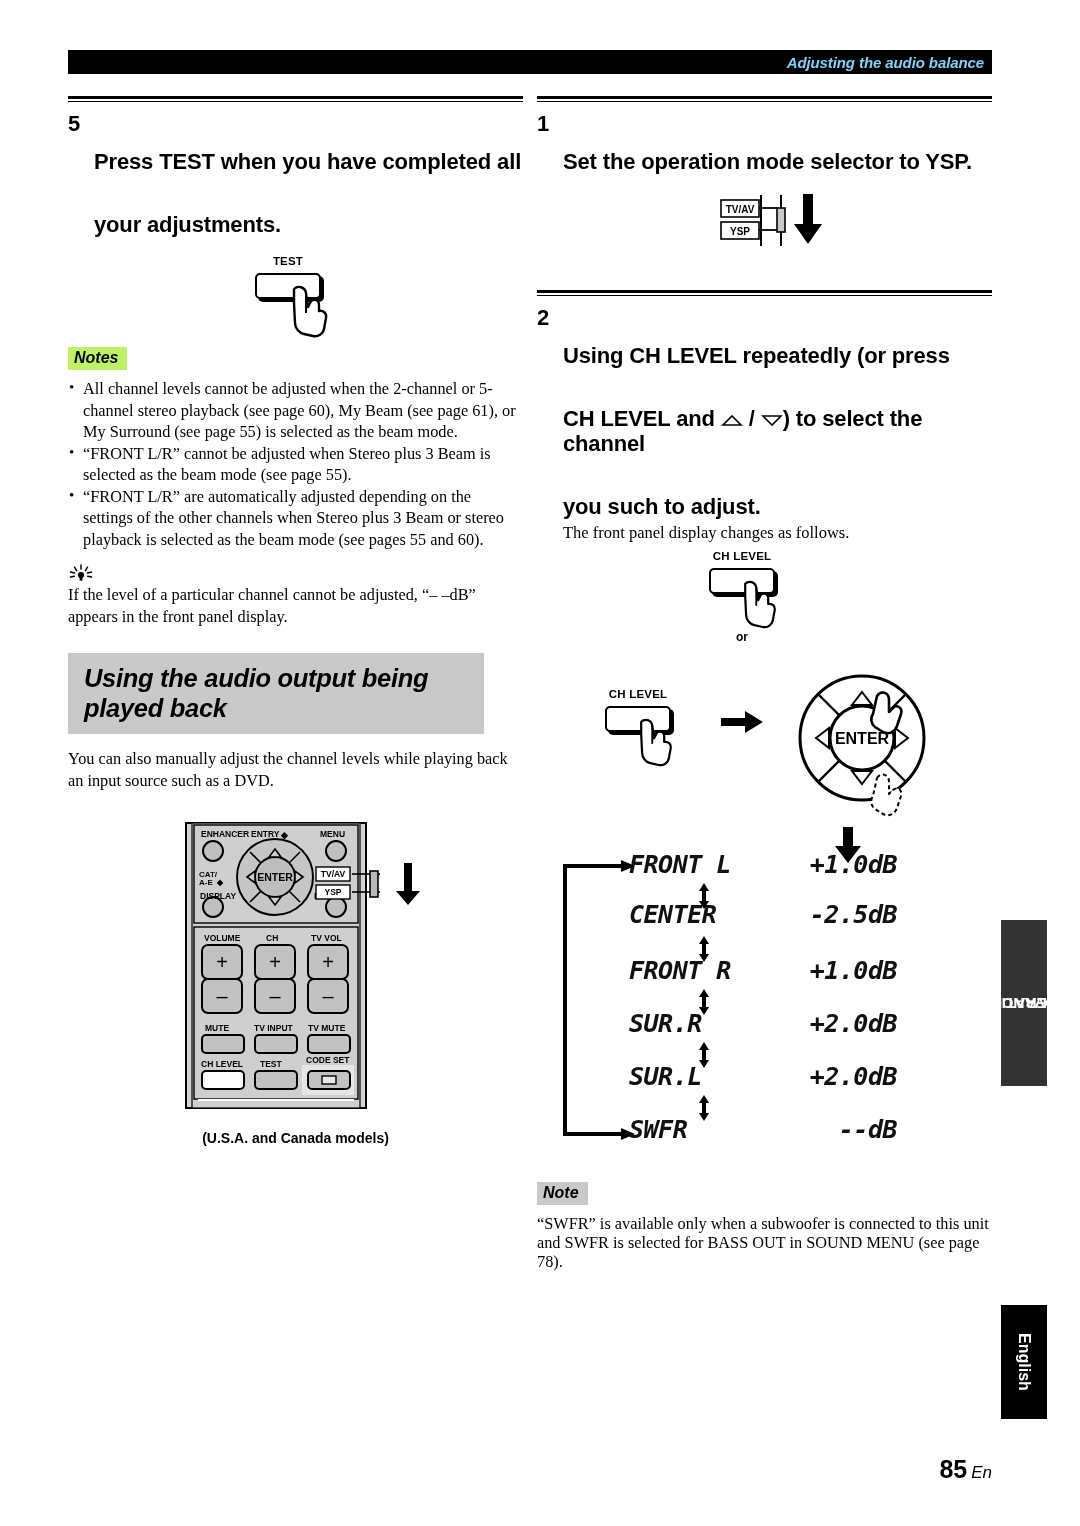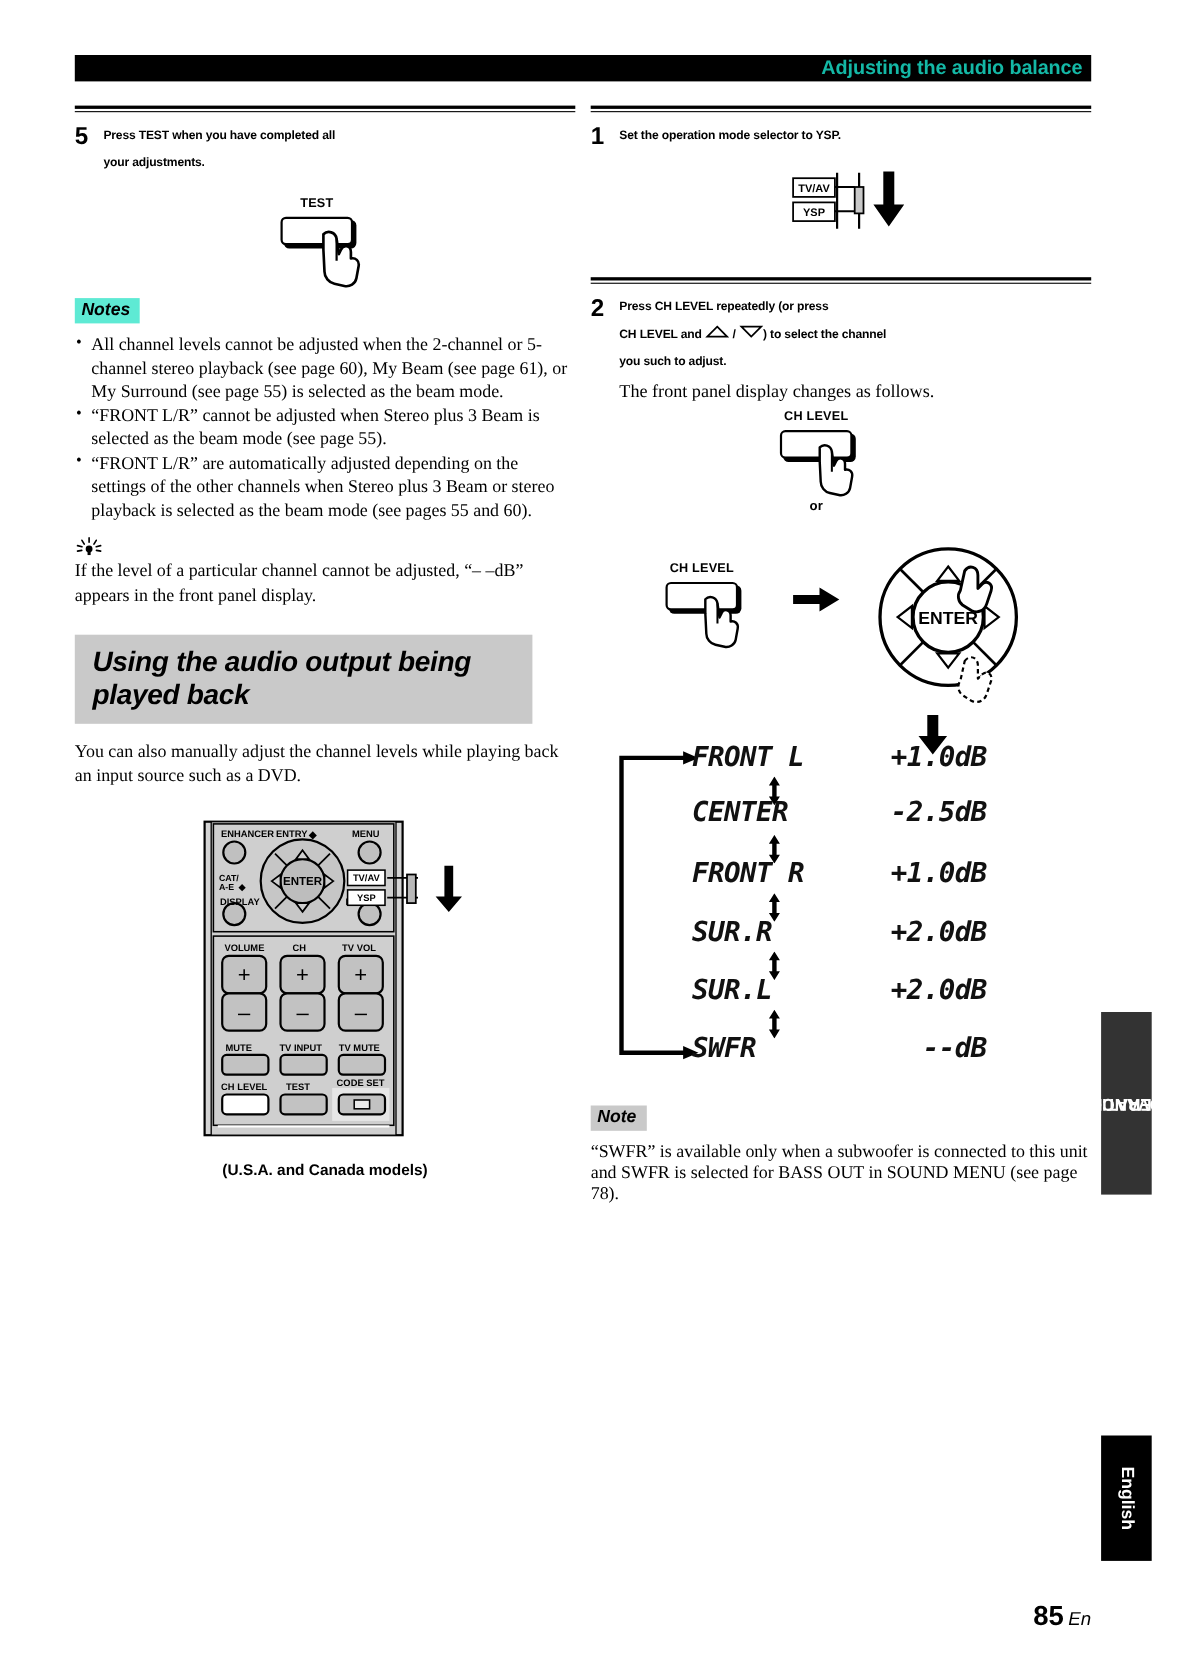--- a/index.html
+++ b/index.html
@@ -13,52 +13,52 @@
     overflow:hidden;
   }
 
   
   .header-bar{
     position:absolute; left:68px; top:50px; width:924px; height:24px;
     background:#000;
   }
   .header-bar .htext{
     position:absolute; right:8px; top:50%; transform:translateY(-50%);
-    color:#14b8a6; font-family:"Liberation Sans", sans-serif;
-    font-weight:bold; font-size:18px;
+    color:#7dd3fc; font-family:"Liberation Sans", sans-serif;
+    font-weight:bold; font-style:italic; font-size:15px;
     letter-spacing:-0.1px; white-space:nowrap;
   }
 
   
   .col{ position:absolute; top:96px; width:455px; }
   .col-left{ left:68px; }
   .col-right{ left:537px; }
 
   
   .rule-thick{ height:3px; background:#000; width:100%; }
   .rule-thin{ height:1px; background:#000; width:100%; margin-top:2px; }
   .step-head{
     display:flex; align-items:flex-start; margin-top:9px;
   }
   .step-num{
     font-family:"Liberation Sans", sans-serif; font-weight:bold;
     font-size:22px; line-height:25px; width:26px; flex:none;
   }
   .step-title{
     font-family:"Liberation Sans", sans-serif; font-weight:bold;
-    font-size:11px; line-height:25px; letter-spacing:-0.15px;
+    font-size:22px; line-height:25px; letter-spacing:-0.15px;margin-top:38px;
   }
   .step-sub{
     font-family:"Liberation Serif", serif; font-size:16.5px;
     line-height:23px; margin-left:26px; margin-top:2px;
   }
 
   
   .notes-label{
-    display:inline-block; background:#5eead4;
+    display:inline-block; background:#bef264;
     font-family:"Liberation Sans", sans-serif; font-weight:bold;
     font-style:italic; font-size:16px; padding:2px 9px 3px 6px;
   }
   .note-list{ margin:8px 0 0 0; padding:0; list-style:none; }
   .note-list li{
     position:relative; padding-left:15px;
     font-size:16.3px; line-height:21.5px; margin-bottom:0px;
   }
   .note-list li:before{
     content:"\2022"; position:absolute; left:1px; top:-1px; font-size:15px;
@@ -337,21 +337,21 @@
       <polygon points="266,4 266,34 257,34 271,54 285,34 276,34 276,4" fill="#000"></polygon>
     </svg>
   </div>
 
   <div class="rule-thick"></div>
   <div class="rule-thin"></div>
 
   <div class="step-head">
     <div class="step-num">2</div>
     <div>
-      <div class="step-title">Press CH LEVEL repeatedly (or press</div>
+      <div class="step-title">Using CH LEVEL repeatedly (or press</div>
       <div class="step-title">
         <span>CH LEVEL and </span><svg width="22" height="13" viewBox="0 0 22 13" style="vertical-align:-1px">
             <polygon points="11,2 20,11 2,11" fill="none" stroke="#000" stroke-width="1.6"></polygon>
           </svg><span> / </span><svg width="22" height="13" viewBox="0 0 22 13" style="vertical-align:-1px">
             <polygon points="11,11 2,2 20,2" fill="none" stroke="#000" stroke-width="1.6"></polygon>
           </svg><span>) to select the channel</span>
       </div>
       <div class="step-title">you such to adjust.</div>
     </div>
   </div>

